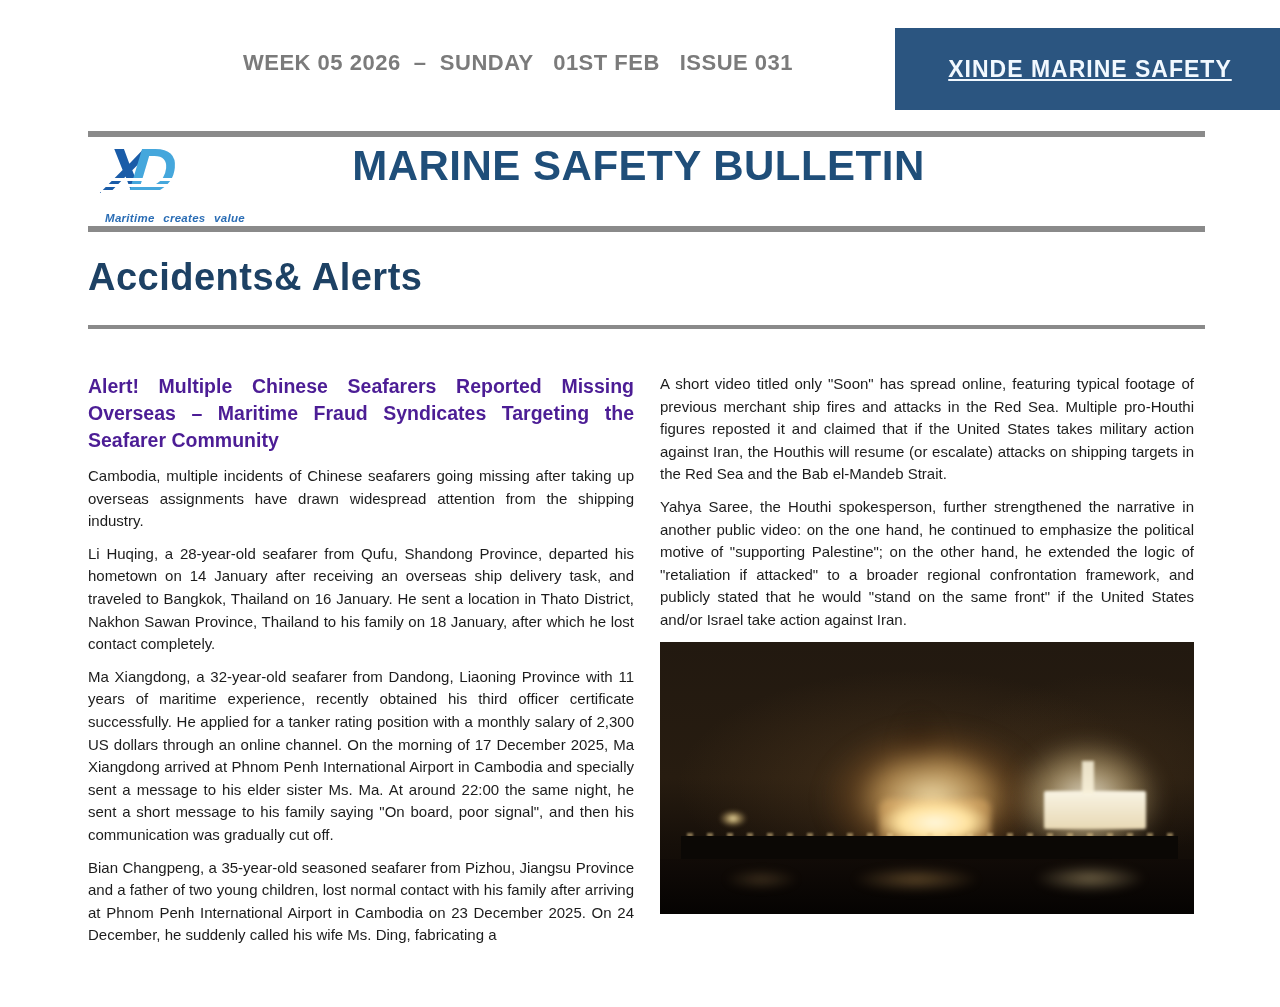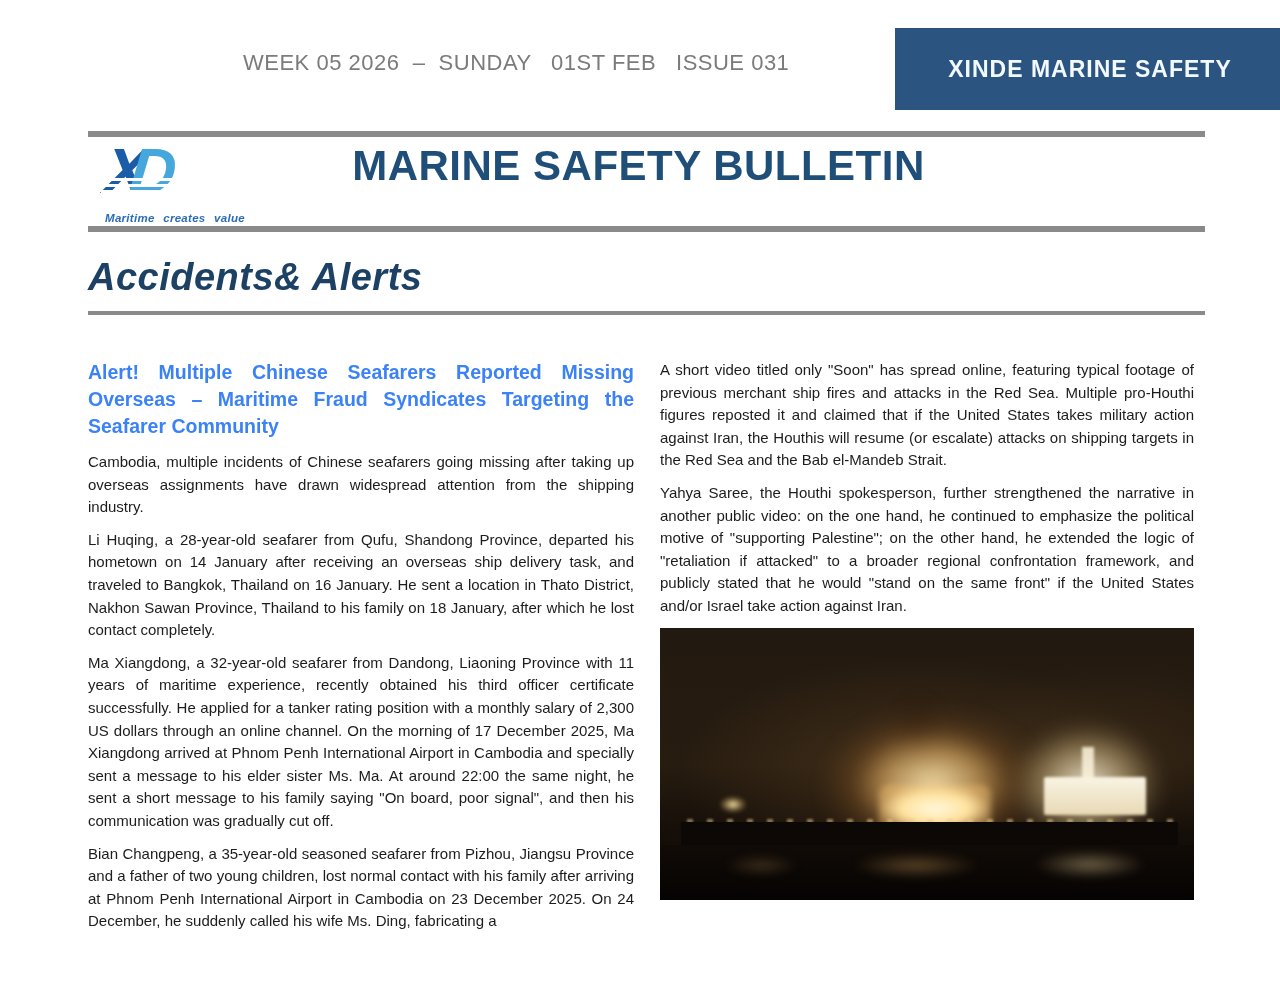--- a/index.html
+++ b/index.html
@@ -9,29 +9,29 @@
     background:#ffffff; overflow:hidden;
     font-family:"Liberation Sans", sans-serif;
     color:#1c1c1c;
   }
   .content { padding:0 75px 0 88px; }
 
   
   .top-row { position:relative; height:110px; }
   .issue-line {
     position:absolute; left:155px; top:50px;
-    font-size:22px; font-weight:normal; color:#7b7b7b;
+    font-size:22px; font-weight:bold; color:#7b7b7b;
     white-space:pre; letter-spacing:0.5px;
   }
   .brand-box {
     position:absolute; left:807px; top:28px; width:390px; height:82px;
     background:#2b5580; display:flex; align-items:center; justify-content:center;
   }
   .brand-box span {
-    color:#f2f9ff; font-size:23px; font-weight:bold; letter-spacing:1px;
+    color:#f2f9ff; font-size:23px; font-weight:bold; letter-spacing:1px;text-decoration:underline;
   }
 
   
   .rule { background:#8a8a8a; }
   .rule-thick { height:6px; }
   .rule-thin  { height:4px; }
   .r1 { margin-top:21px; }
 
   
   .masthead { position:relative; height:89px; }
@@ -54,32 +54,32 @@
     margin-top:6px; font-size:11.5px; font-weight:bold; font-style:italic;
     color:#2a6db5; word-spacing:5px; letter-spacing:0.3px;
   }
   .masthead-title {
     position:absolute; left:0; right:16px; top:5px; text-align:center;
     font-size:42px; font-weight:bold; color:#1f4e79; letter-spacing:0.5px;
   }
 
   
   .section-title {
-    margin:24px 0 12px 0;
-    font-size:38px; font-weight:800; font-style:italic;
+    margin:24px 0 26px 0;
+    font-size:38px; font-weight:800; 
     color:#1d4164; letter-spacing:0.5px;
   }
 
   
   .columns { display:flex; gap:26px; margin-top:44px; }
   .col { text-align:justify; }
   .col-left  { width:546px; }
   .col-right { width:534px; }
   .col h3 {
-    font-size:19.5px; font-weight:bold; color:#3b82f6;
+    font-size:19.5px; font-weight:bold; color:#4c1d95;
     line-height:27px; text-align:justify; margin:0 0 11px 0;
   }
   .col p {
     font-size:15px; line-height:22.6px; color:#1c1c1c;
     text-align:justify; margin:0 0 10px 0;
   }
 
   
   .photo {
     position:relative; margin-top:10px; width:534px; height:272px; overflow:hidden;

